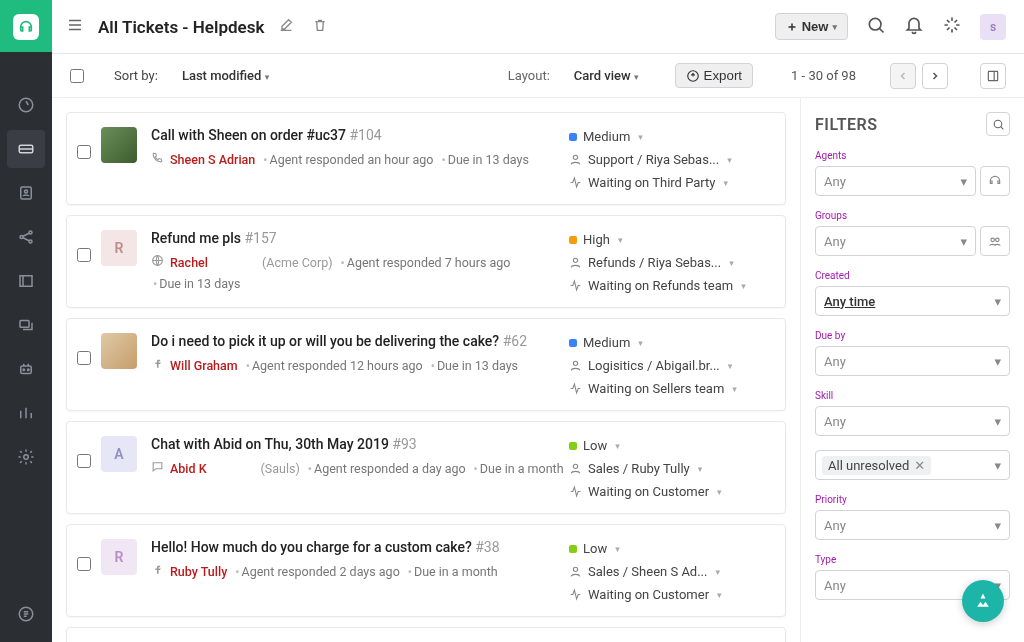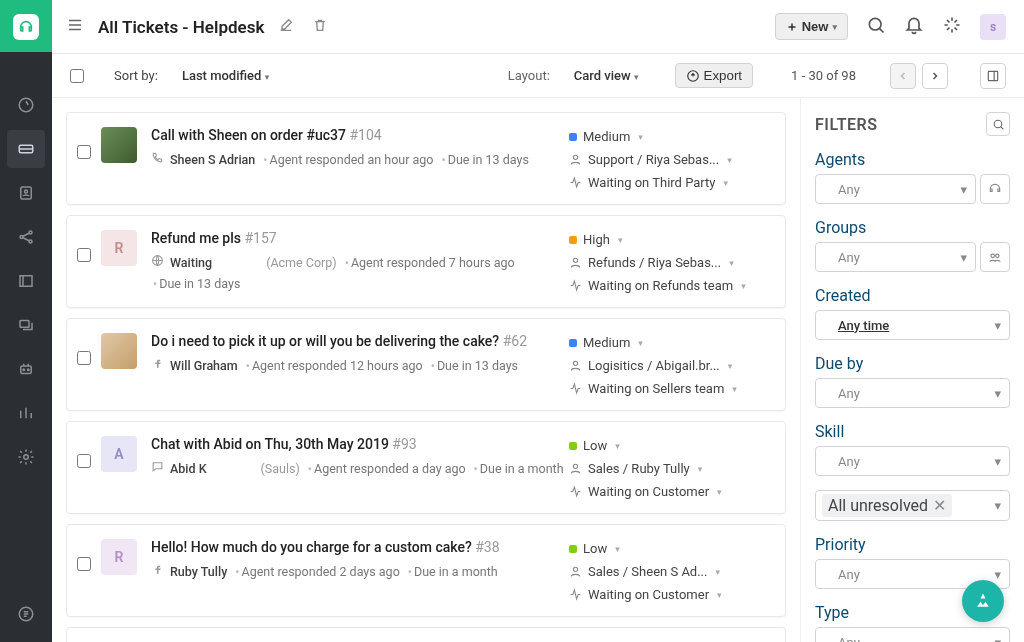--- a/index.html
+++ b/index.html
@@ -51,47 +51,47 @@
 .avatar.initial-A { background:#e6e6f7; color:#8f8fc4; }
 .avatar.initial-R2 { background:#f0e6f4; color:#b58fc4; }
 .avatar-img1 { background: linear-gradient(135deg, #6b8e5a, #3d5c2e); }
 .avatar-img2 { background: linear-gradient(135deg, #e0c9a6, #c59e6b); }
 
 .ticket-main { flex:1; min-width:0; }
 .tkt-title { font-size: 14px; color:#222; font-weight:500; }
 .tkt-title .num { color:#999; font-weight:400; }
 .tkt-meta { font-size: 12.5px; color:#777; margin-top: 8px; display:flex; align-items:center; gap:6px; flex-wrap:wrap; }
 .tkt-meta .meta-icon { color:#999; }
-.tkt-meta .responder { color:#404040; font-weight:500; }
+.tkt-meta .responder { color:#b91c1c; font-weight:500; }
 .tkt-meta .company { color:#999;margin-left:48px; }
 .tkt-meta .dot::before { content:"•"; margin:0 2px; color:#bbb; }
 
 .ticket-side { width: 200px; flex-shrink:0; font-size: 13px; color:#444; display:flex; flex-direction:column; gap: 8px; padding-top: 2px; }
 .ticket-side .row { display:flex; align-items:center; gap:6px; }
 .ticket-side .row svg { flex-shrink:0; color:#888; }
 .ticket-side .caret { color:#aaa; font-size:9px; margin-left:2px; }
 .pri-dot { width:8px; height:8px; border-radius:2px; flex-shrink:0; }
 .pri-med { background:#3b82f6; }
 .pri-high { background:#f59e0b; }
 .pri-low { background:#84cc16; }
 
 
 .filters { width: 224px; flex-shrink:0; border-left:1px solid #eee; padding: 14px 14px; font-size:13px; overflow-y:auto; }
 .filters-head { display:flex; align-items:center; justify-content:space-between; margin-bottom: 14px; }
 .filters-head .t { font-weight:600; font-size:16px; color:#555; letter-spacing:0.5px; }
 .filters-head .srch { width:24px; height:24px; border:1px solid #d0d4d8; border-radius:4px; display:flex; align-items:center; justify-content:center; color:#666; }
 .fgroup { margin-bottom: 14px; }
-.fgroup label { font-size:16px; color:#0c4a6e; display:block; margin-bottom:5px; }
+.fgroup label { font-size:10px; color:#a21caf; display:block; margin-bottom:5px; }
 .fgroup .fcontrol { display:flex; gap:4px; position:relative; }
-.fselect { flex:1; border:1px solid #d0d4d8; border-radius:4px; height:30px; display:flex; align-items:center; padding:0 22px; color:#888; background:#fff; position:relative; }
+.fselect { flex:1; border:1px solid #d0d4d8; border-radius:4px; height:30px; display:flex; align-items:center; padding:0 8px; color:#888; background:#fff; position:relative; }
 .fselect .val { color:#333; font-weight:500;text-decoration:underline; }
 .fselect .caret { position:absolute; right:8px; color:#888; }
 .fselect.tagged { padding:3px 6px; height:auto; min-height:30px; }
 .fbtn { width:30px; height:30px; border:1px solid #d0d4d8; border-radius:4px; display:flex; align-items:center; justify-content:center; color:#888; }
-.tag { background:#eef0f2; border-radius:3px; padding:2px 6px; font-size:16px; color:#444; display:inline-flex; align-items:center; gap:5px; }
+.tag { background:#eef0f2; border-radius:3px; padding:2px 6px; font-size:13px; color:#444; display:inline-flex; align-items:center; gap:5px; }
 .tag .x { color:#888; }
 
 
 .fab { position:absolute; right:20px; bottom:20px; width:42px; height:42px; background:#1cb5a8; border-radius:50%; display:flex; align-items:center; justify-content:center; color:#fff; box-shadow:0 2px 8px rgba(0,0,0,0.2); }
 
 input[type=checkbox] { width:14px; height:14px; accent-color:#888; }
 </style>
 </head>
 <body>
 
@@ -284,21 +284,21 @@
           <div class="card">
     <input type="checkbox" class="chk" style="">
     <div class="avatar initial-R">R</div>
     <div class="ticket-main">
       <div class="tkt-title">Refund me pls <span class="num">#157</span></div>
       <div class="tkt-meta">
         <span class="meta-icon"><svg width="13" height="13" viewBox="0 0 24 24" fill="none" stroke="currentColor" stroke-width="2">
                     <circle cx="12" cy="12" r="9"></circle>
                     <path d="M3 12h18M12 3c3 3 3 15 0 18M12 3c-3 3-3 15 0 18"></path>
                   </svg></span>
-        <span class="responder">Waiting</span>
+        <span class="responder">Rachel</span>
         <span class="company">(Acme Corp)</span>
         <span class="dot">Agent responded 7 hours ago</span>
         <span class="dot">Due in 13 days</span>
       </div>
     </div>
     <div class="ticket-side">
       <div class="row">
                 <span class="pri-dot pri-high"></span>
                 <span>High</span>
                 <span class="caret">▾</span>

